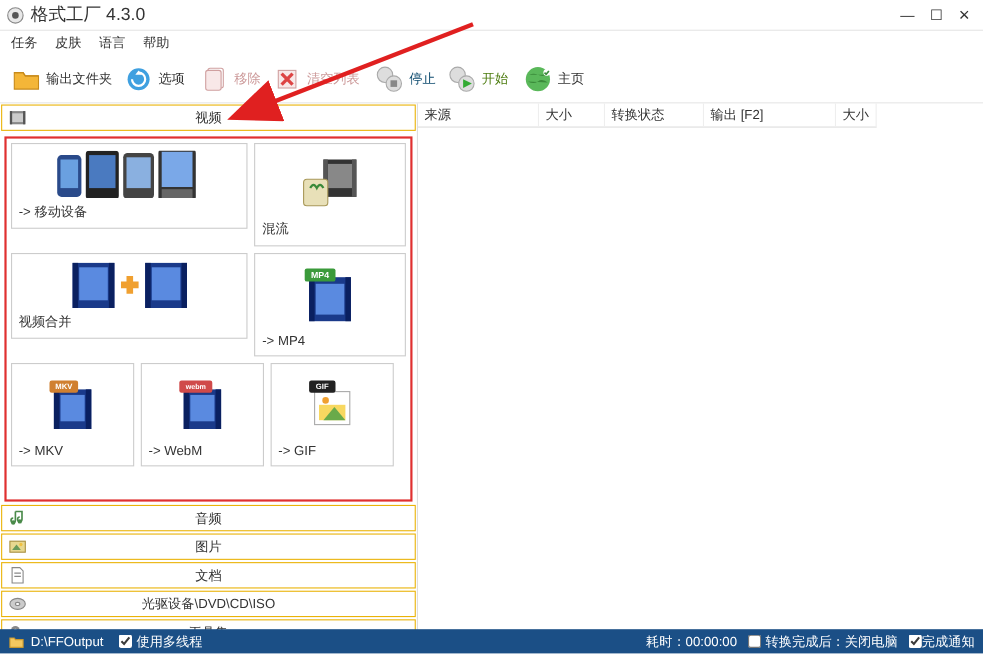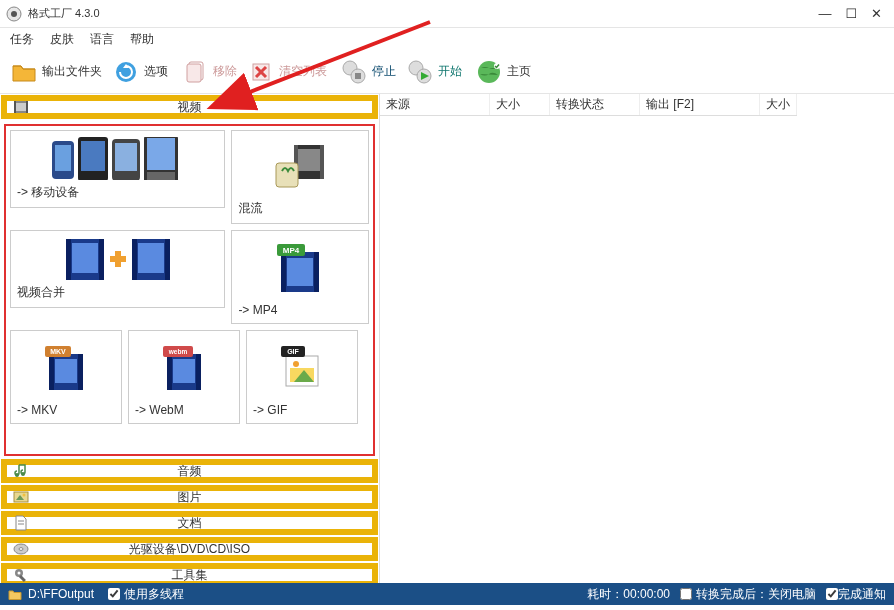--- a/index.html
+++ b/index.html
@@ -1,42 +1,42 @@
 <!DOCTYPE html>
 <html><head>
 <meta charset="utf-8">
 <style>
   * { box-sizing: border-box; margin: 0; padding: 0; }
   body { font-family: "Microsoft YaHei", Arial, sans-serif; font-size: 12px; color: #333; background: #fff; width: 894px; height: 610px; overflow: hidden; position: relative; }
   
   
   .titlebar { height: 28px; display: flex; align-items: center; padding: 0 6px; border-bottom: 1px solid #e5e5e5; }
   .titlebar .app-icon { width: 16px; height: 16px; margin-right: 6px; display:flex;align-items:center;justify-content:center;}
-  .titlebar .title { flex: 1; font-size: 11px; }
+  .titlebar .title { flex: 1; font-size: 16px; }
   .win-controls { display: flex; gap: 14px; padding-right: 6px; }
   .win-controls span { cursor: pointer; font-size: 13px; color:#333;}
 
   
   .menubar { height: 22px; display: flex; align-items: center; gap: 16px; padding: 0 10px; font-size: 12px; }
   .menubar span { cursor: pointer; }
 
   
   .toolbar { height: 44px; display: flex; align-items: center; padding: 0 6px; border-bottom: 1px solid #e5e5e5; gap: 2px; }
   .tool-sep { width: 1px; height: 28px; background: transparent; }
   .tool-btn { display: flex; align-items: center; gap: 4px; padding: 2px 4px; cursor: pointer; justify-content: center; }
   .tool-btn .ico { width: 28px; height: 28px; display: flex; align-items: center; justify-content: center; }
   .tool-btn .lbl { font-size: 12px; }
 
   
   .main { display: flex; height: 494px; }
   .left-pane { width: 380px; border-right: 1px solid #ddd; display: flex; flex-direction: column; }
   .right-pane { flex: 1; display: flex; flex-direction: row; }
 
   
-  .cat-header { height: 24px; display: flex; align-items: center; justify-content: center; border: 6px solid #eab308; margin: 1px; position: relative; cursor: pointer; background:#fff;}
+  .cat-header { height: 24px; display: flex; align-items: center; justify-content: center; border: 1px solid #eab308; margin: 1px; position: relative; cursor: pointer; background:#fff;}
   .cat-header .cat-ico { position: absolute; left: 6px; width: 16px; height: 16px; display:flex;align-items:center;justify-content:center;}
   .cat-header .cat-lbl { font-size: 12px; }
 
   
   .video-panel { flex: 1; border: 2px solid #e03030; margin: 4px 4px 2px 4px; padding: 4px; overflow: hidden; }
   .grid-row { display: flex; gap: 6px; margin-bottom: 6px; }
   .tile { border: 1px solid #ccc; background: #fff; cursor: pointer; display: flex; flex-direction: column; padding: 6px; }
   .tile.big { width: 216px; height: 78px; }
   .tile.small { width: 138px; height: 94px; }
   .tile.third { width: 112px; height: 94px; }
@@ -46,21 +46,21 @@
   
   .table-header { height: 22px; display: flex; border-bottom: 1px solid #ddd; font-size: 12px; }
   .th { border-right: 1px solid #eee; padding: 3px 6px; display: flex; align-items: center; }
   .th.src { width: 110px; }
   .th.size1 { width: 60px; }
   .th.state { width: 90px; }
   .th.out { width: 120px; }
   .th.size2 { flex: 1; }
 
   
-  .statusbar { position: absolute; bottom: 5px; left: 0; right: 0; height: 22px; background: #1b4f86; color: #fff; display: flex; align-items: center; padding: 0 8px; font-size: 12px; gap: 10px; }
+  .statusbar { position: absolute; bottom: 16px; left: 0; right: 0; height: 22px; background: #1b4f86; color: #fff; display: flex; align-items: center; padding: 0 8px; font-size: 12px; gap: 10px; }
   .statusbar .left { display: flex; align-items: center; gap: 6px; flex: 1; }
   .statusbar .right { display: flex; align-items: center; gap: 10px; }
   .statusbar input[type=checkbox]{ accent-color:#fff; width:12px;height:12px;}
   .folder-ico { width: 14px; height: 14px; }
 
   
   .arrow-annotation { position: absolute; top: 18px; left: 200px; width: 240px; height: 100px; pointer-events: none; z-index:50;}
 
 </style>
 </head>
@@ -140,21 +140,21 @@
     <span class="lbl" style="color:#0c4a6e">停止</span>
   </div>
   <div class="tool-btn">
     <span class="ico">
       <svg width="28" height="28" viewBox="0 0 28 28">
           <circle cx="10" cy="10" r="7" fill="#ddd" stroke="#aaa"></circle>
           <circle cx="18" cy="18" r="7" fill="#ddd" stroke="#aaa"></circle>
           <polygon points="15,14 23,18 15,22" fill="#3a3"></polygon>
         </svg>
     </span>
-    <span class="lbl" style="color:#0f766e">开始</span>
+    <span class="lbl" style="color:#4d7c0f">开始</span>
   </div>
   <span class="tool-sep"></span>
   <div class="tool-btn">
     <span class="ico">
       <svg width="28" height="28" viewBox="0 0 28 28">
           <circle cx="14" cy="14" r="11" fill="#5ab85a"></circle>
           <path d="M6 10 q4 -2 8 0 q4 2 8 0 M5 16 q5 3 9 0 q4 -3 9 1" fill="#3a8a3a"></path>
           <circle cx="22" cy="8" r="3" fill="#fff"></circle>
           <path d="M20 8 l1.5 1.5 l2.5 -3" stroke="#3a8a3a" fill="none" stroke-width="1.5"></path>
         </svg>

